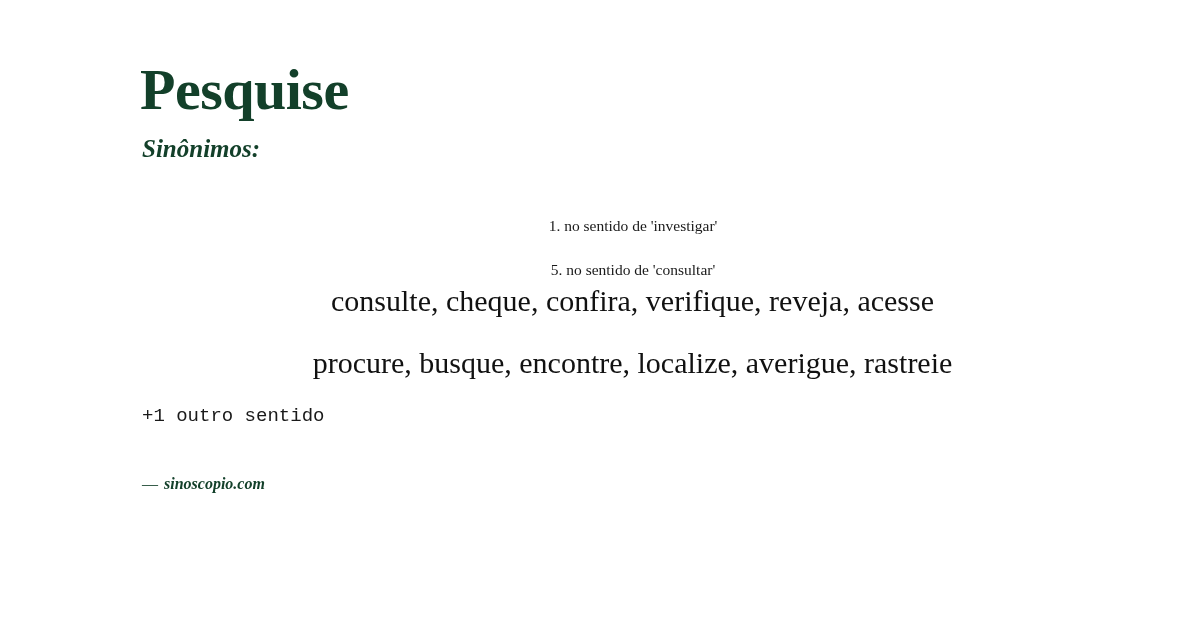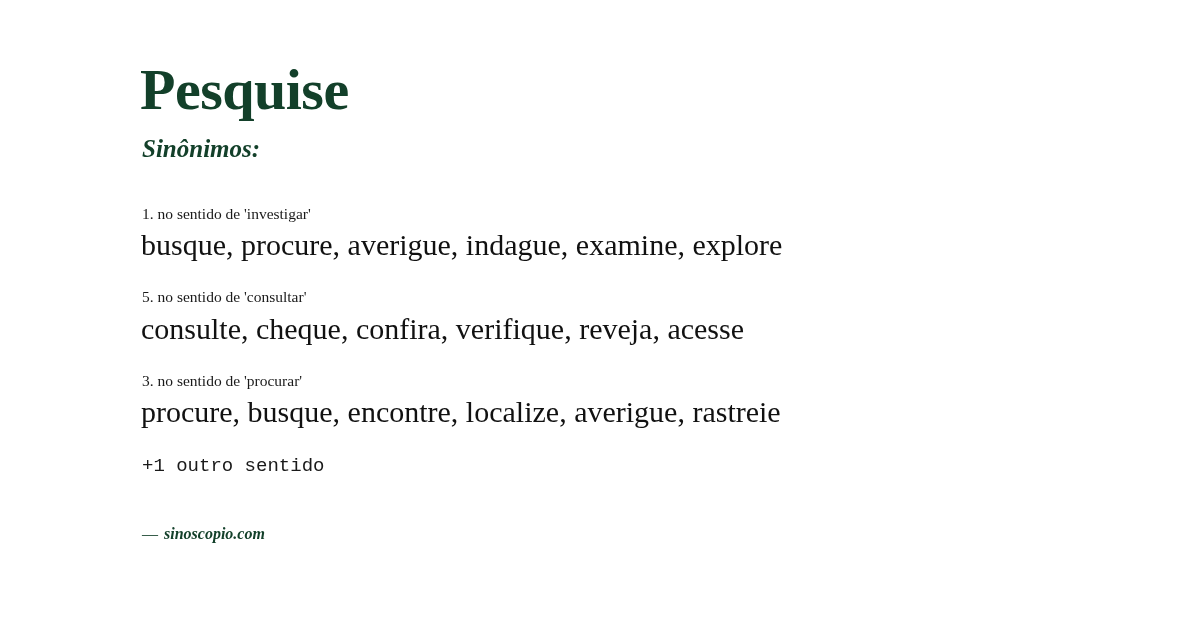--- a/index.html
+++ b/index.html
@@ -32,21 +32,22 @@
   .subtitle {
     font-family: "Liberation Serif", "DejaVu Serif", serif;
     font-size: 25px;
     font-weight: bold;
     font-style: italic;
     color: #13402a;
     margin: 12px 0 0 2px;
     line-height: 1.2;
   }
   .senses {
-    margin-top: 40px;
+    margin-top: 52px;
+    text-align: center;
   }
   .sense {
     margin-bottom: 24px;
   }
   .sense-label {
     font-family: "Liberation Serif", "DejaVu Serif", serif;
     font-size: 15.5px;
     color: #1a1a1a;
     margin: 0 0 2px 2px;
     line-height: 1.3;
@@ -86,30 +87,28 @@
 <div class="page">
 
   <h1 class="headword">Pesquise</h1>
 
   <div class="subtitle">Sinônimos:</div>
 
   <div class="senses">
 
     <div class="sense">
       <div class="sense-label">1. no sentido de 'investigar'</div>
-      <div class="sense-synonyms">busque, procure, averigue, indague, examine, explore</div>
     </div>
 
     <div class="sense">
       <div class="sense-label">5. no sentido de 'consultar'</div>
       <div class="sense-synonyms">consulte, cheque, confira, verifique, reveja, acesse</div>
     </div>
 
     <div class="sense">
-      <div class="sense-label">3. no sentido de 'procurar'</div>
       <div class="sense-synonyms">procure, busque, encontre, localize, averigue, rastreie</div>
     </div>
 
   </div>
 
   <div class="more-senses">+1 outro sentido</div>
 
   <div class="source">
     <span class="dash">—</span><span>sinoscopio.com</span>
   </div>

